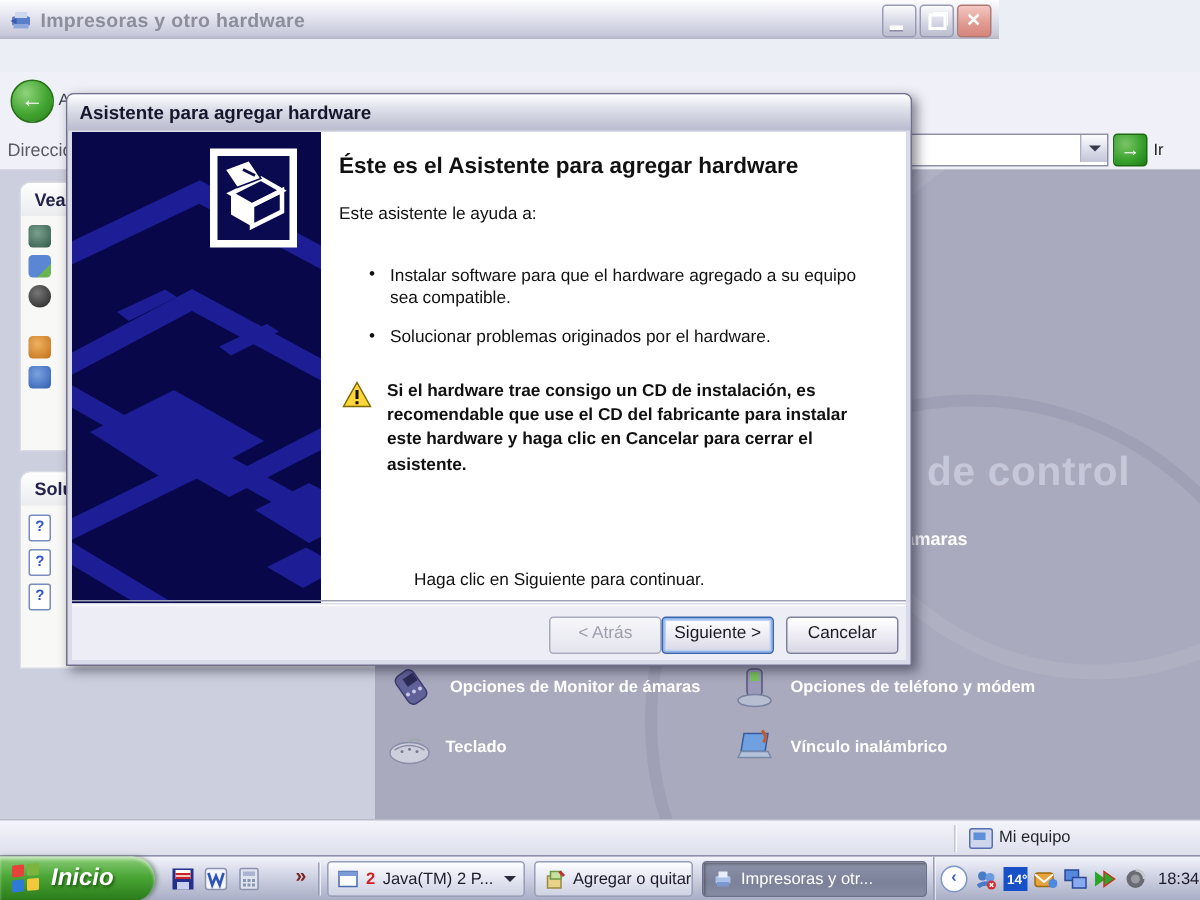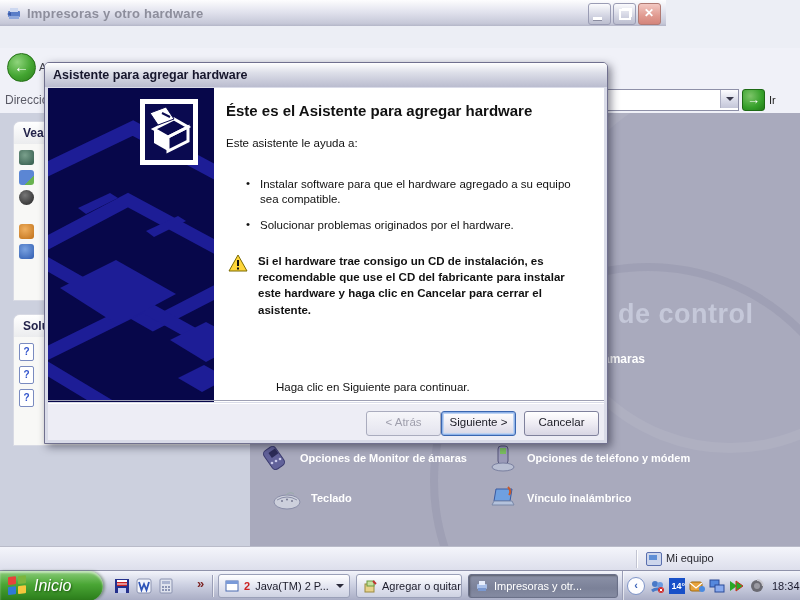--- a/index.html
+++ b/index.html
@@ -103,21 +103,21 @@
 
   
   .taskbar{position:absolute;left:0;top:570px;width:800px;height:30px;
     background:linear-gradient(#f3f4fb,#ced2e3 45%,#b2b6cc 85%,#a8acc4);border-top:1px solid #8f92aa;}
   .startbtn{position:absolute;left:0;top:0;width:103px;height:30px;border-radius:0 15px 15px 0;
     background:linear-gradient(#8ccd7a,#4aa635 45%,#2f821e 90%,#2a7619);
     box-shadow:inset 0 2px 2px rgba(255,255,255,.5), 2px 0 3px rgba(20,60,10,.4);
     display:flex;align-items:center;gap:6px;padding-left:8px;box-sizing:border-box;}
   .startflag{width:20px;height:20px;display:grid;grid-template-columns:8px 8px;grid-template-rows:8px 8px;gap:2px;transform:skewY(-6deg);}
   .startflag i{display:block;border-radius:1px;}
-  .start-label{font-size:16px;font-style:italic;font-weight:normal;color:#fff;text-shadow:1px 1px 2px #1d5a10;text-align:right;}
+  .start-label{font-size:16px;font-style:italic;font-weight:bold;color:#fff;text-shadow:1px 1px 2px #1d5a10;text-align:right;}
   .ql{position:absolute;top:7px;width:16px;height:16px;}
   .chev{position:absolute;left:197px;top:5px;font-size:13px;font-weight:bold;color:#7c2424;}
   .tb-div{position:absolute;top:4px;width:1px;height:22px;background:#9a9eb6;box-shadow:1px 0 0 rgba(255,255,255,.7);}
   .taskbtn{position:absolute;top:3px;height:24px;border:1px solid #9aa0b8;border-radius:3px;
     background:linear-gradient(#fefeff,#e2e4f0 55%,#ced2e2);display:flex;align-items:center;gap:5px;
     padding:0 6px;box-sizing:border-box;font-size:11px;color:#1c1c2a;white-space:nowrap;overflow:hidden;}
   .taskbtn.active{background:linear-gradient(#8c92a8,#7b8198 60%,#858ba2);border-color:#6a7088;color:#fff;
     box-shadow:inset 1px 1px 2px rgba(0,0,0,.35);}
   .tb-ico{width:14px;height:14px;flex:0 0 14px;}
   .tb-badge{color:#cc2222;font-weight:bold;font-size:11px;}
@@ -212,21 +212,21 @@
 
       <div class="cp-item" style="left:238px;top:330px;">
         <svg class="cp-ico" viewBox="0 0 30 30">
           <rect x="10" y="3" width="10" height="18" rx="3" fill="#9a9ab8" stroke="#55557a"></rect>
           <rect x="12" y="5" width="6" height="6" fill="#7cc060"></rect>
           <ellipse cx="15" cy="24" rx="11" ry="4" fill="#b8bed2" stroke="#7a80a0"></ellipse>
         </svg>
         <span class="cp-label">Opciones de teléfono y módem</span>
       </div>
 
-      <div class="cp-item" style="left:22px;top:370px;">
+      <div class="cp-item" style="left:8px;top:370px;">
         <svg class="cp-ico" viewBox="0 0 30 30">
           <ellipse cx="15" cy="19" rx="13" ry="7" fill="#cdd0dc" stroke="#8a8ea8"></ellipse>
           <path d="M5 17 Q15 11 25 17" stroke="#8a8ea8" fill="none"></path>
           <circle cx="10" cy="18" r="1" fill="#767a92"></circle>
             <circle cx="15" cy="16.5" r="1" fill="#767a92"></circle>
             <circle cx="20" cy="18" r="1" fill="#767a92"></circle>
           <path d="M14 12 Q18 8 22 11" stroke="#9aa" fill="none"></path>
         </svg>
         <span class="cp-label">Teclado</span>
       </div>

